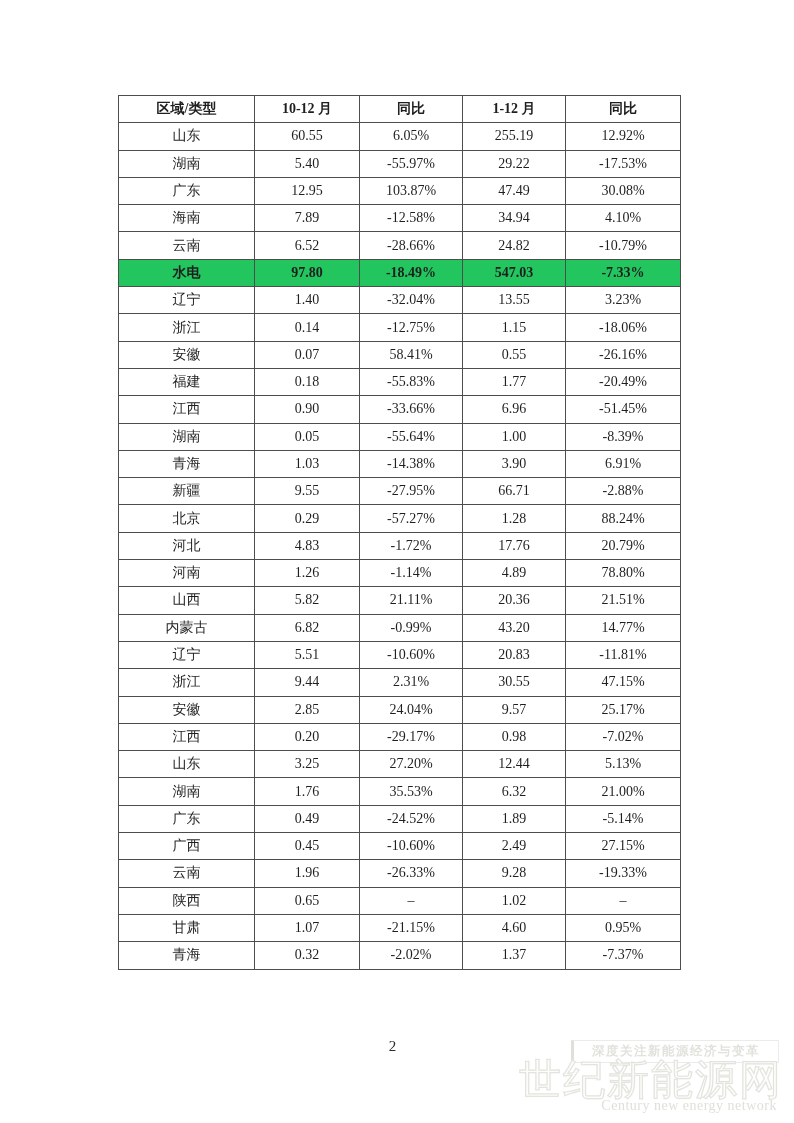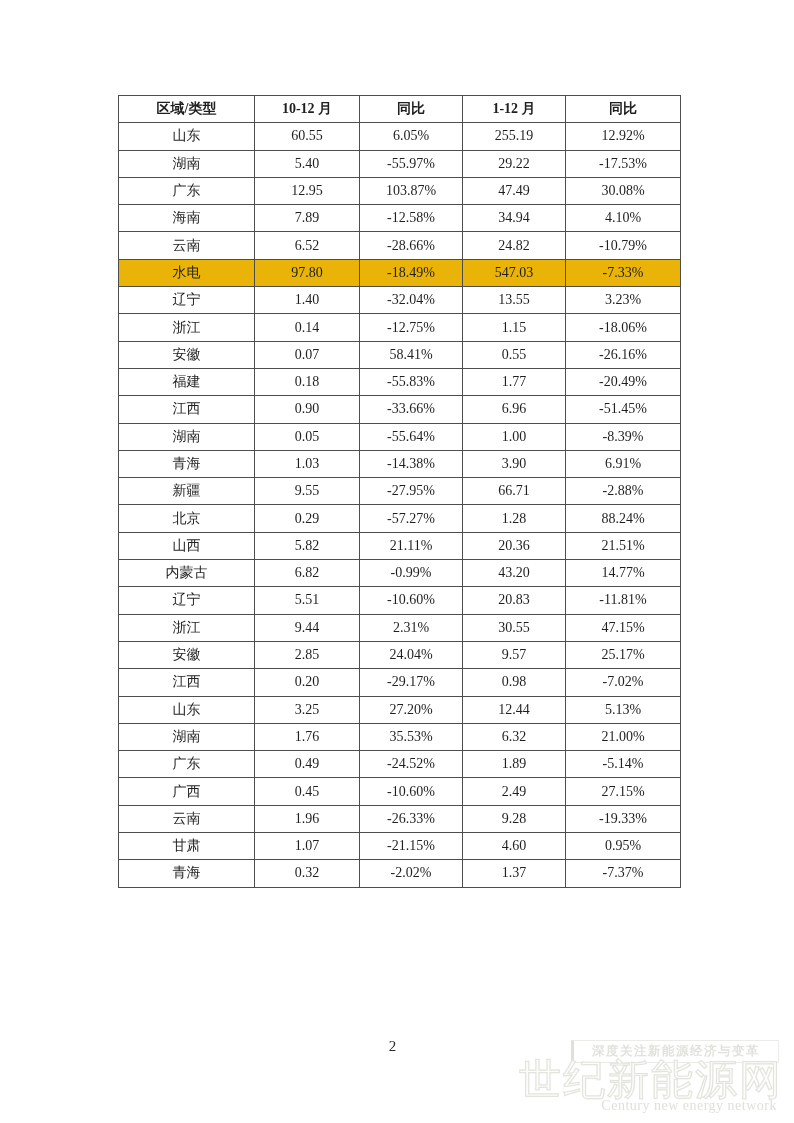--- a/index.html
+++ b/index.html
@@ -28,22 +28,22 @@
     font-size: 14px;
     padding: 0 2px;
     white-space: nowrap;
     overflow: hidden;
   }
   .data-table th {
     font-weight: bold;
     background: #ffffff;
   }
   .data-table tr.highlight td {
-    background: #eab308;
-    font-weight: normal;
+    background: #22c55e;
+    font-weight: bold;
   }
   .page-number {
     position: absolute;
     top: 1038px;
     left: 0;
     width: 100%;
     text-align: center;
     font-size: 15px;
     color: #2b2b2b;
   }
@@ -205,20 +205,34 @@
           <td>-2.88%</td>
         </tr>
         <tr>
           <td>北京</td>
           <td>0.29</td>
           <td>-57.27%</td>
           <td>1.28</td>
           <td>88.24%</td>
         </tr>
         <tr>
+          <td>河北</td>
+          <td>4.83</td>
+          <td>-1.72%</td>
+          <td>17.76</td>
+          <td>20.79%</td>
+        </tr>
+        <tr>
+          <td>河南</td>
+          <td>1.26</td>
+          <td>-1.14%</td>
+          <td>4.89</td>
+          <td>78.80%</td>
+        </tr>
+        <tr>
           <td>山西</td>
           <td>5.82</td>
           <td>21.11%</td>
           <td>20.36</td>
           <td>21.51%</td>
         </tr>
         <tr>
           <td>内蒙古</td>
           <td>6.82</td>
           <td>-0.99%</td>
@@ -282,20 +296,27 @@
           <td>27.15%</td>
         </tr>
         <tr>
           <td>云南</td>
           <td>1.96</td>
           <td>-26.33%</td>
           <td>9.28</td>
           <td>-19.33%</td>
         </tr>
         <tr>
+          <td>陕西</td>
+          <td>0.65</td>
+          <td>–</td>
+          <td>1.02</td>
+          <td>–</td>
+        </tr>
+        <tr>
           <td>甘肃</td>
           <td>1.07</td>
           <td>-21.15%</td>
           <td>4.60</td>
           <td>0.95%</td>
         </tr>
         <tr>
           <td>青海</td>
           <td>0.32</td>
           <td>-2.02%</td>

